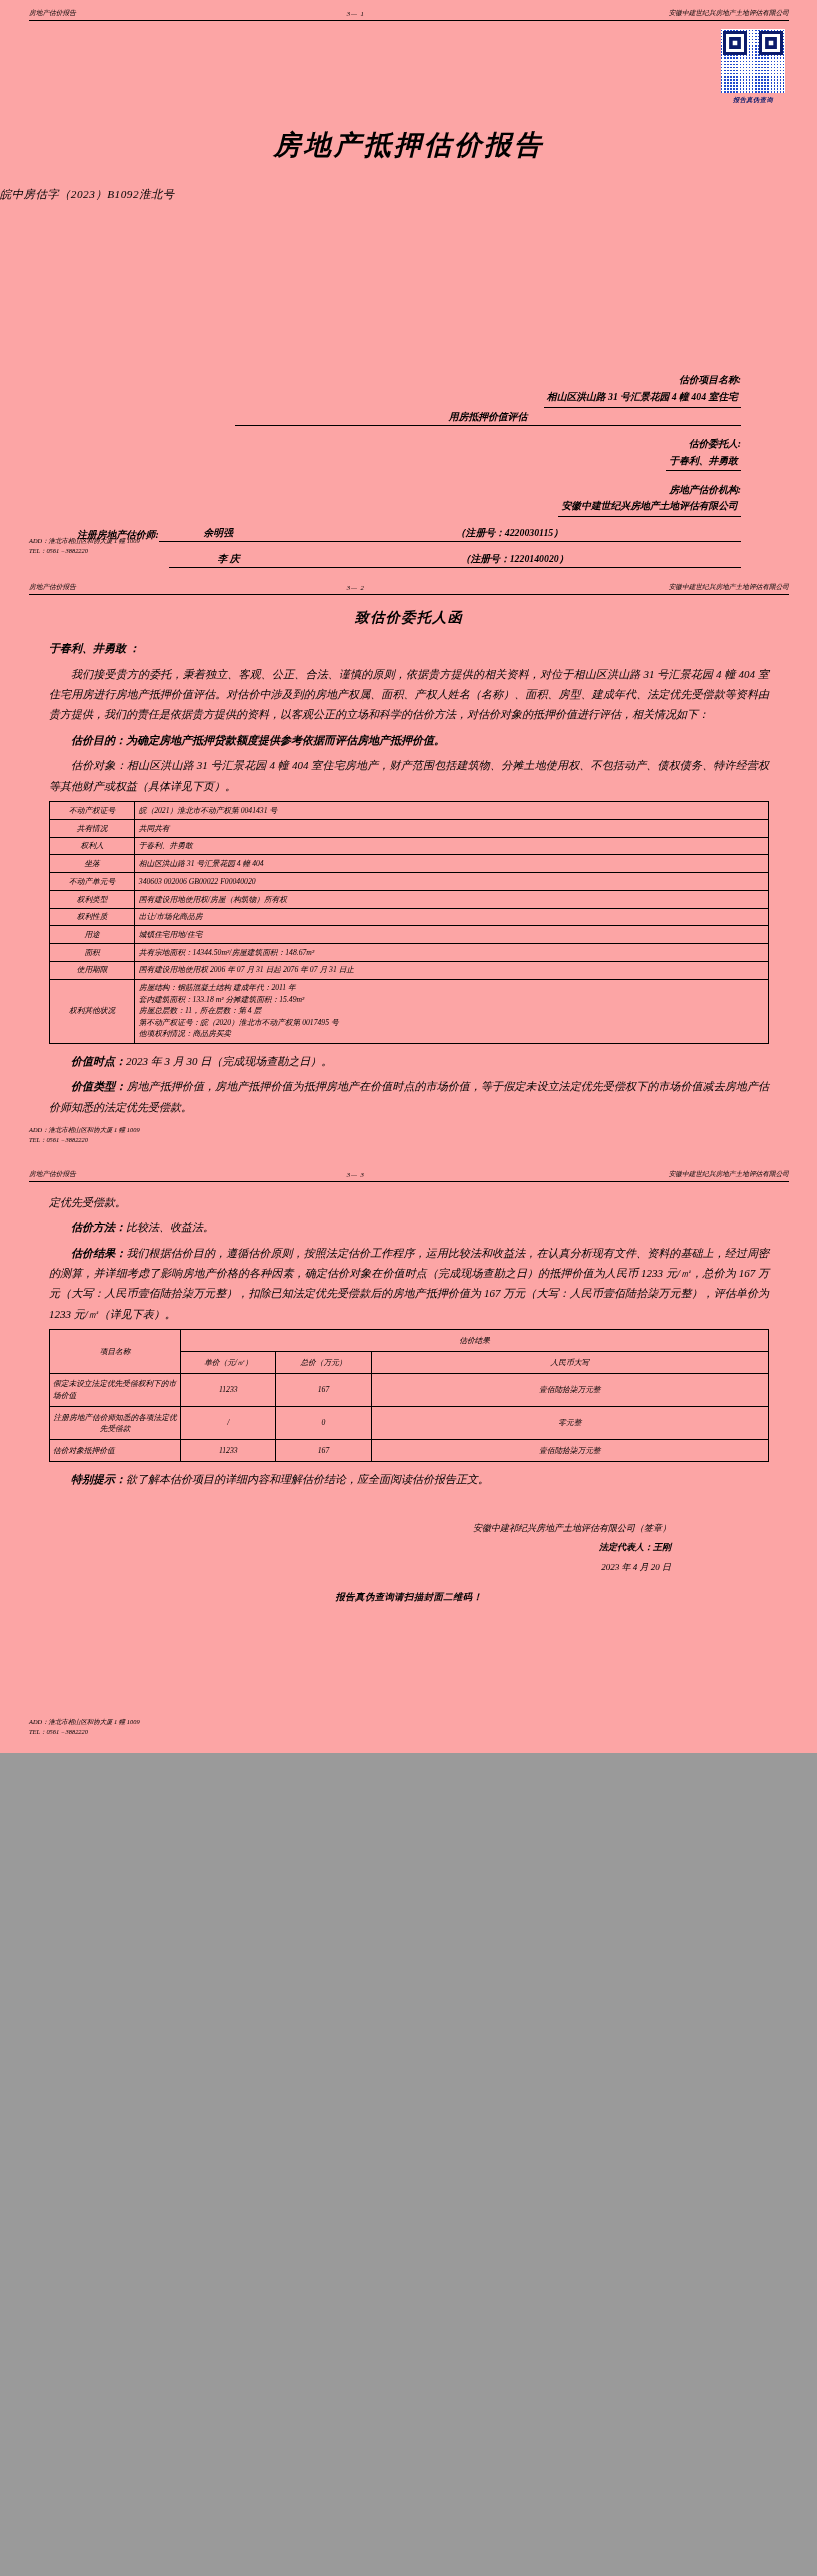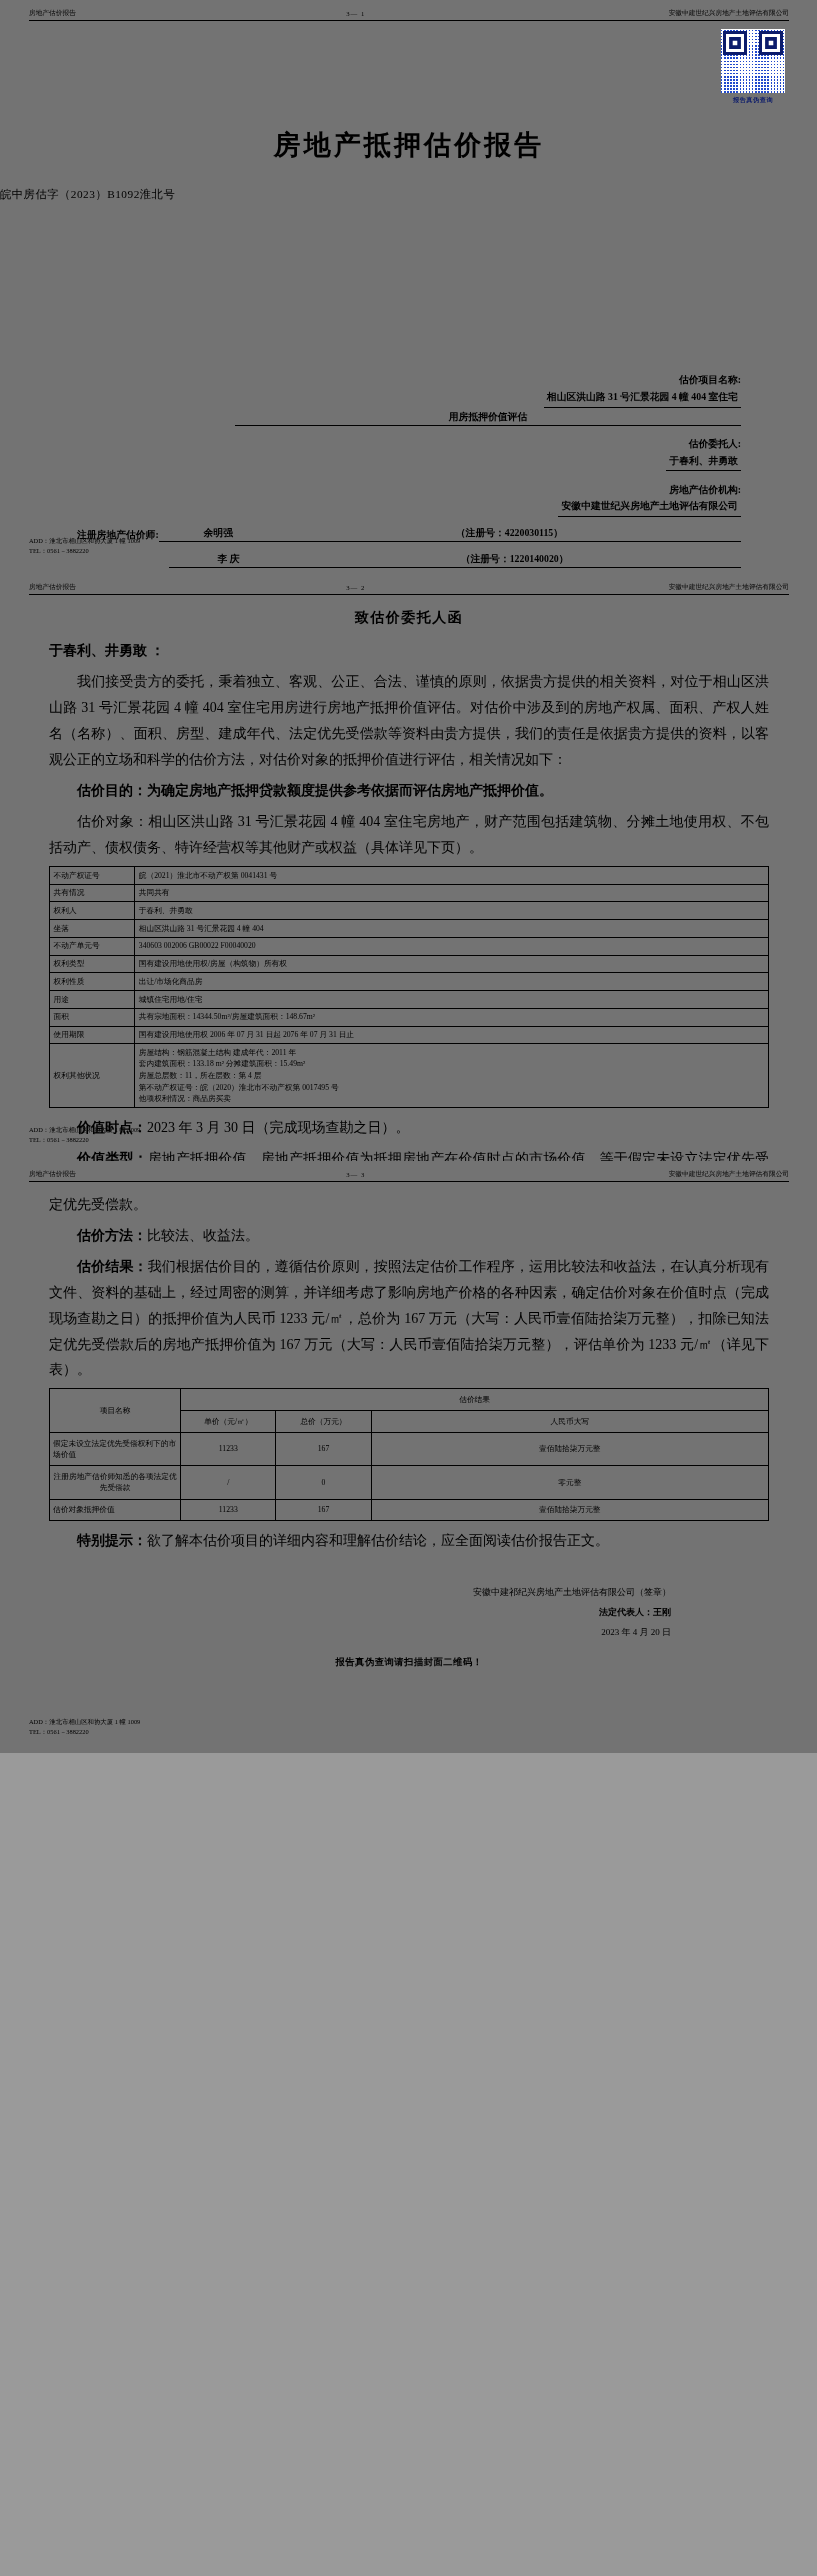--- a/index.html
+++ b/index.html
@@ -5,24 +5,25 @@
   html, body {
     margin: 0;
     padding: 0;
     background: #9a9a9a;
   }
   body {
     font-family: "Liberation Serif", "DejaVu Serif", serif;
   }
   .page {
     width: 818px;
-    background: #737373;
+    background: #fca5a5;
     margin: 0 auto;
     position: relative;
     box-sizing: border-box;
+    font-style: italic;
   }
 
   
   .hdr-band {
     display: flex;
     align-items: center;
     font-size: 6.7px;
     color: #000;
     padding: 0 29px;
     box-sizing: border-box;
@@ -153,21 +154,21 @@
   }
   .body-pad { padding: 0 49px; }
   .doc-title {
     text-align: center;
     font-size: 14px;
     font-weight: bold;
     letter-spacing: 1.5px;
     margin: 13.4px 0 11.3px 0;
   }
   p.para {
-    font-size: 14px;
+    font-size: 11px;
     line-height: 1.85;
     text-indent: 2em;
     margin: 0 0 5.2px 0;
     text-align: justify;
     color: #000;
   }
   p.noind { text-indent: 0; }
   .b { font-weight: bold; }
 
   
@@ -178,20 +179,21 @@
     color: #000;
   }
   table.grid td, table.grid th {
     border: 0.5px solid #000;
     padding: 2.6px 3.6px;
     vertical-align: middle;
     line-height: 1.5;
   }
   .lbl-cell {
     width: 77px;
+    text-align: center;
     font-weight: normal;
   }
   .tbl-wrap { margin: 5.2px 0 7.2px 0; }
 
   
   table.result {
     border-collapse: collapse;
     width: 100%;
     font-size: 7.7px;
     text-align: center;

